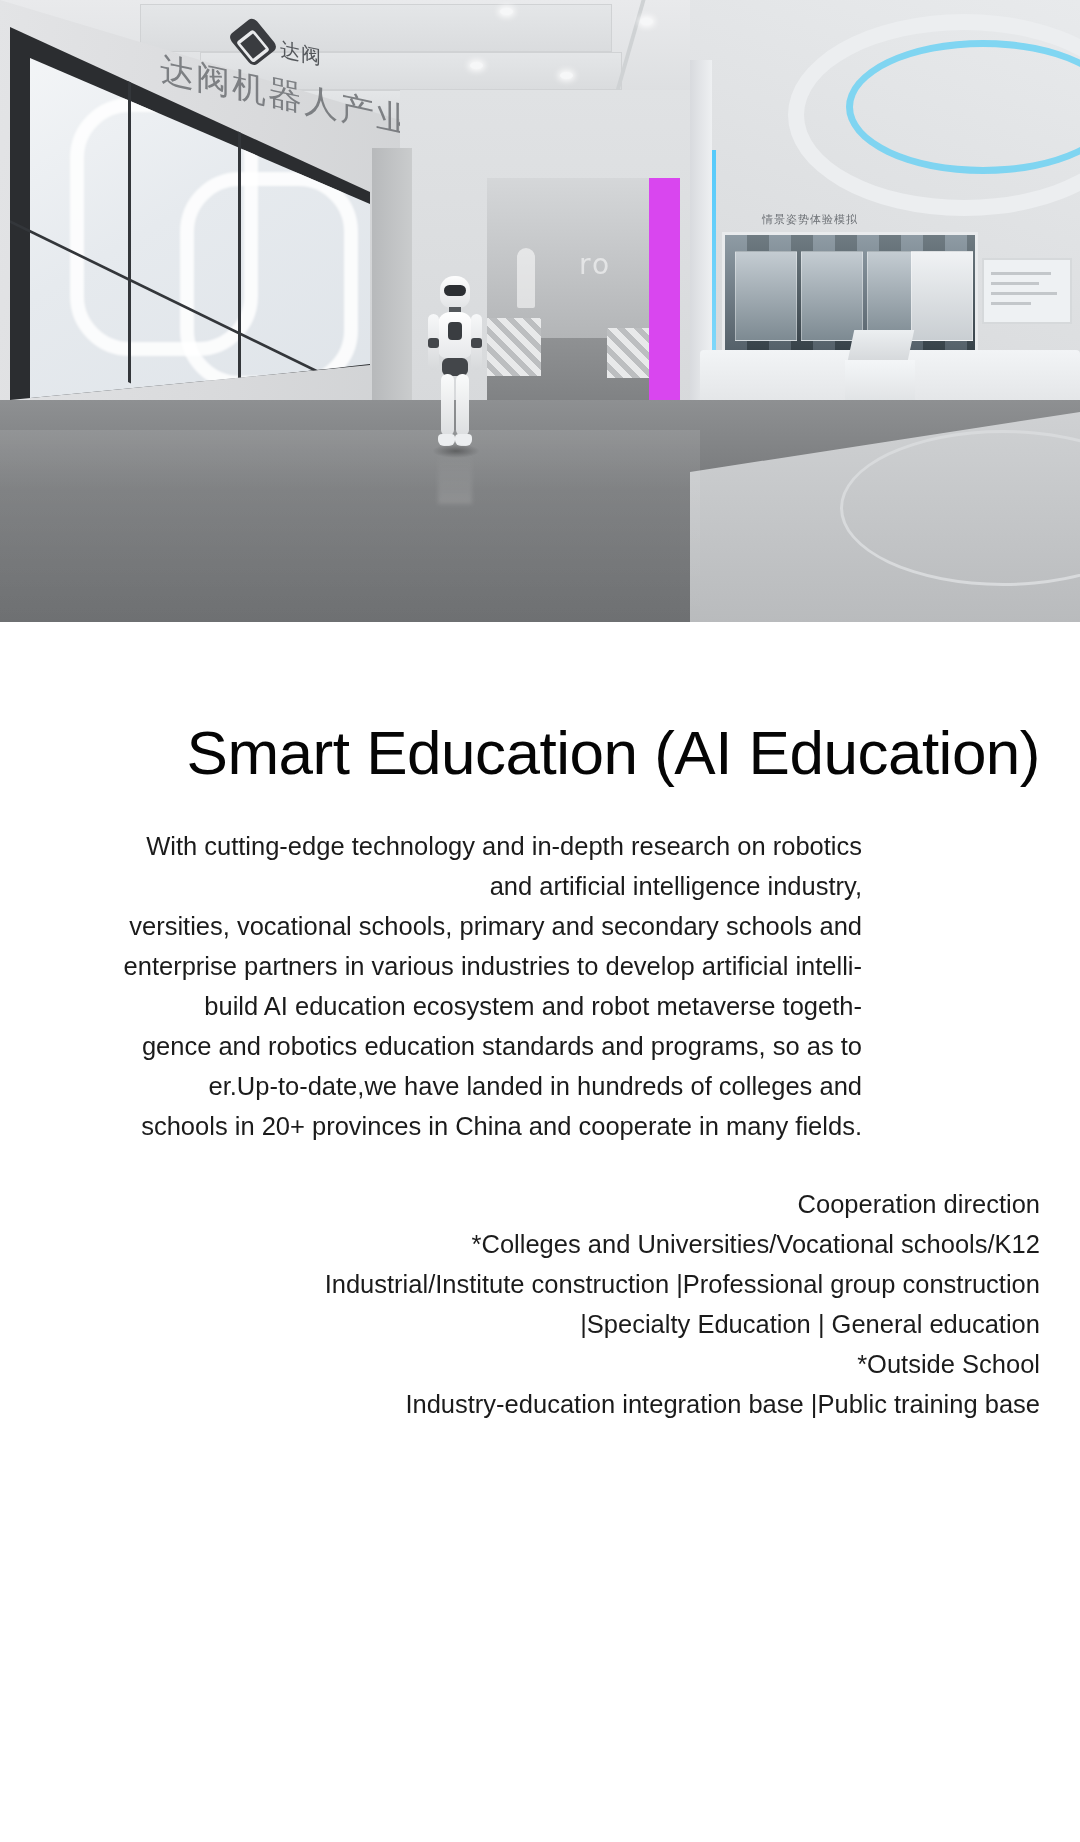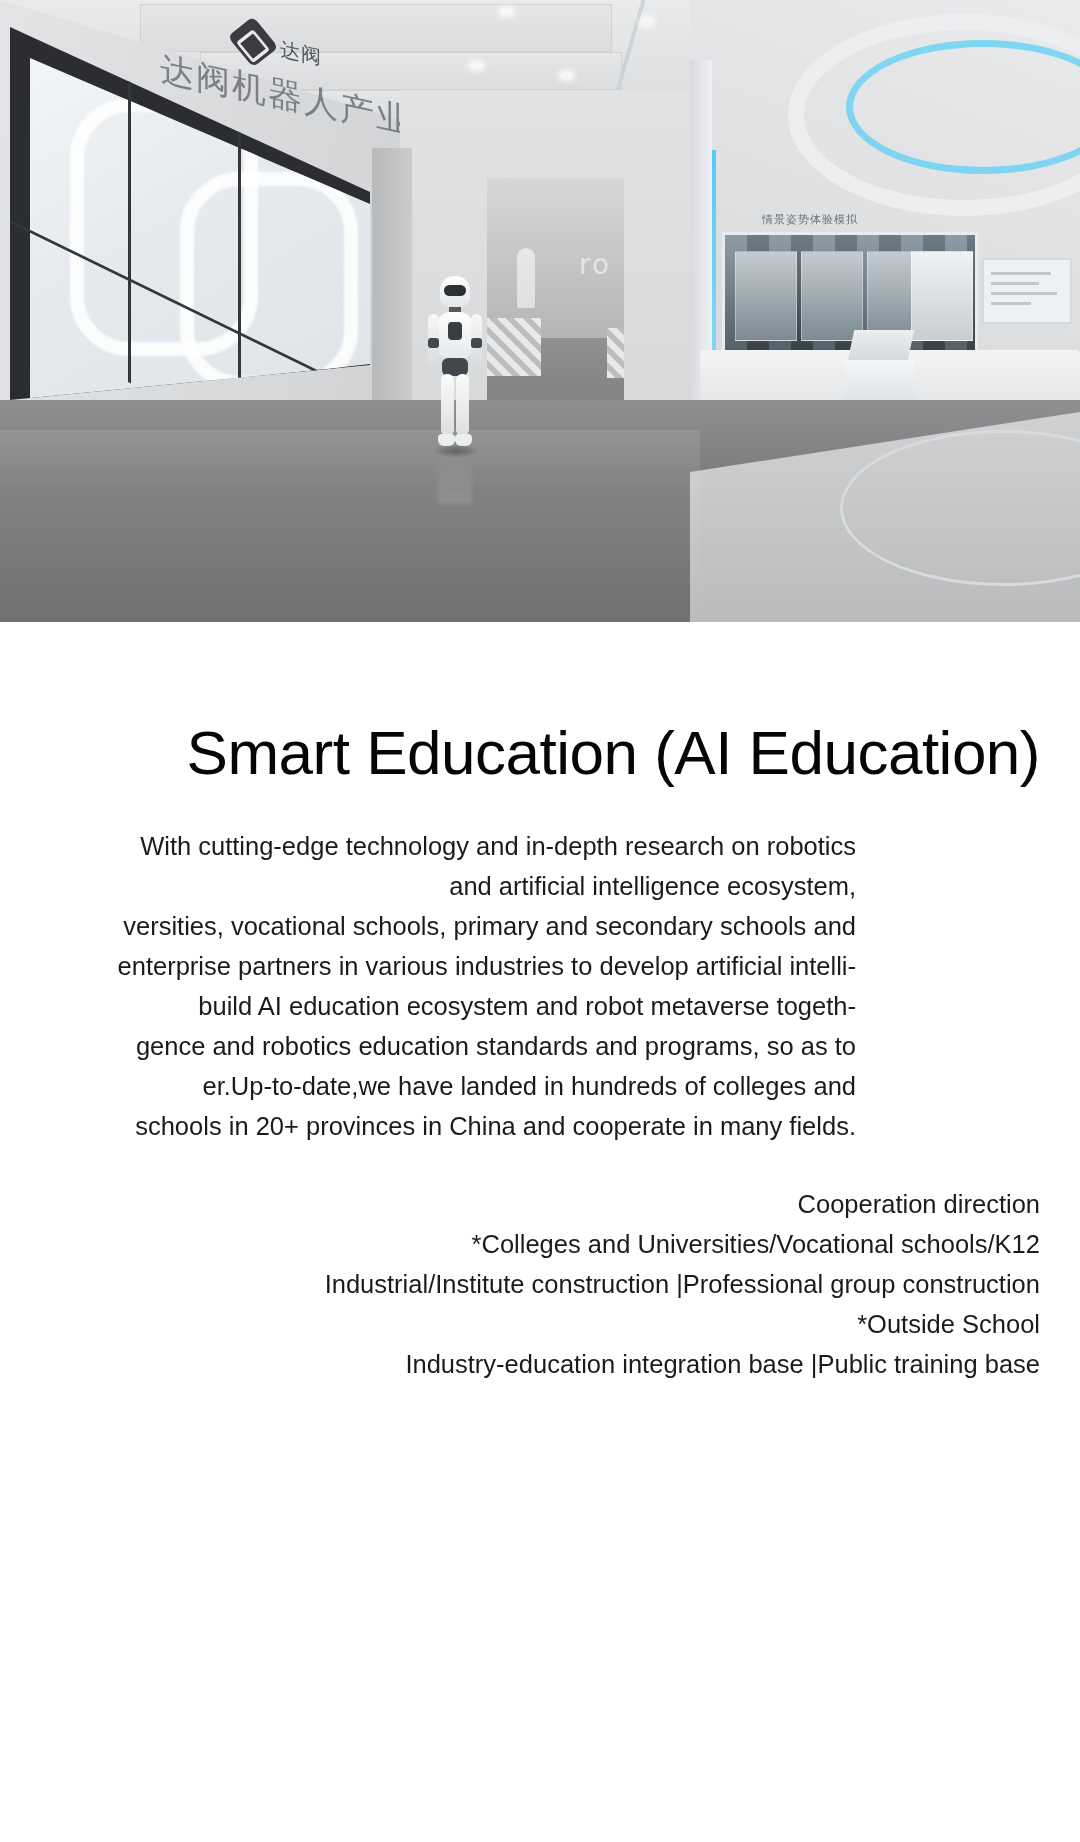--- a/index.html
+++ b/index.html
@@ -138,21 +138,21 @@
   }
   .door-frame {
     position: absolute;
     left: 372px; top: 148px;
     width: 40px; height: 300px;
     background: linear-gradient(90deg,#b7b9bb,#cacccd);
   }
   .corridor {
     position: absolute;
     left: 487px; top: 178px;
-    width: 137px; height: 260px;
+    width: 193px; height: 260px;
     background: #d946ef;
     overflow: hidden;
   }
   .corridor-far {
     position: absolute;
     left: 0; top: 0;
     width: 162px; height: 160px;
     background: linear-gradient(180deg,#d5d7d9 0%, #b3b5b7 100%);
   }
   .corridor-floor {
@@ -390,21 +390,21 @@
     margin: 0;
     padding-top: 100px;
     font-size: 62px;
     font-weight: 400;
     letter-spacing: -0.5px;
     color: #050505;
     font-family: "Liberation Sans", sans-serif;
     line-height: 1;
   }
   .paragraph {
-    margin: 42px 0 0 16px;
+    margin: 42px 0 0 22px;
     width: 800px;
     font-size: 25.5px;
     line-height: 40px;
     color: #1b1b1b;
     font-family: "Liberation Sans", sans-serif;
   }
   .para-line { display: block; white-space: nowrap; }
   .coop {
     margin: 38px 0 0 30px;
     font-size: 25.5px;
@@ -517,29 +517,30 @@
     <div class="r-reflect"></div>
   </div>
 </div>
 
 <div class="content">
 
   <h1 class="title">Smart Education (AI Education)</h1>
 
   <div class="paragraph">
     <span class="para-line">With cutting-edge technology and in-depth research on robotics</span>
-    <span class="para-line">and artificial intelligence ecosystem,</span>
+    <span class="para-line">and artificial intelligence industry,</span>
     <span class="para-line">versities, vocational schools, primary and secondary schools and</span>
     <span class="para-line">enterprise partners in various industries to develop artificial intelli-</span>
     <span class="para-line">build AI education ecosystem and robot metaverse togeth-</span>
     <span class="para-line">gence and robotics education standards and programs, so as to</span>
     <span class="para-line">er.Up-to-date,we have landed in hundreds of colleges and</span>
     <span class="para-line">schools in 20+ provinces in China and cooperate in many fields.</span>
   </div>
 
   <div class="coop">
     <span class="coop-line head">Cooperation direction</span>
     <span class="coop-line">*Colleges and Universities/Vocational schools/K12</span>
     <span class="coop-line indent">Industrial/Institute construction |Professional group construction</span>
+    <span class="coop-line indent">|Specialty Education | General education</span>
     <span class="coop-line">*Outside School</span>
     <span class="coop-line indent">Industry-education integration base |Public training base</span>
   </div>
 </div>
 
 </body></html>

